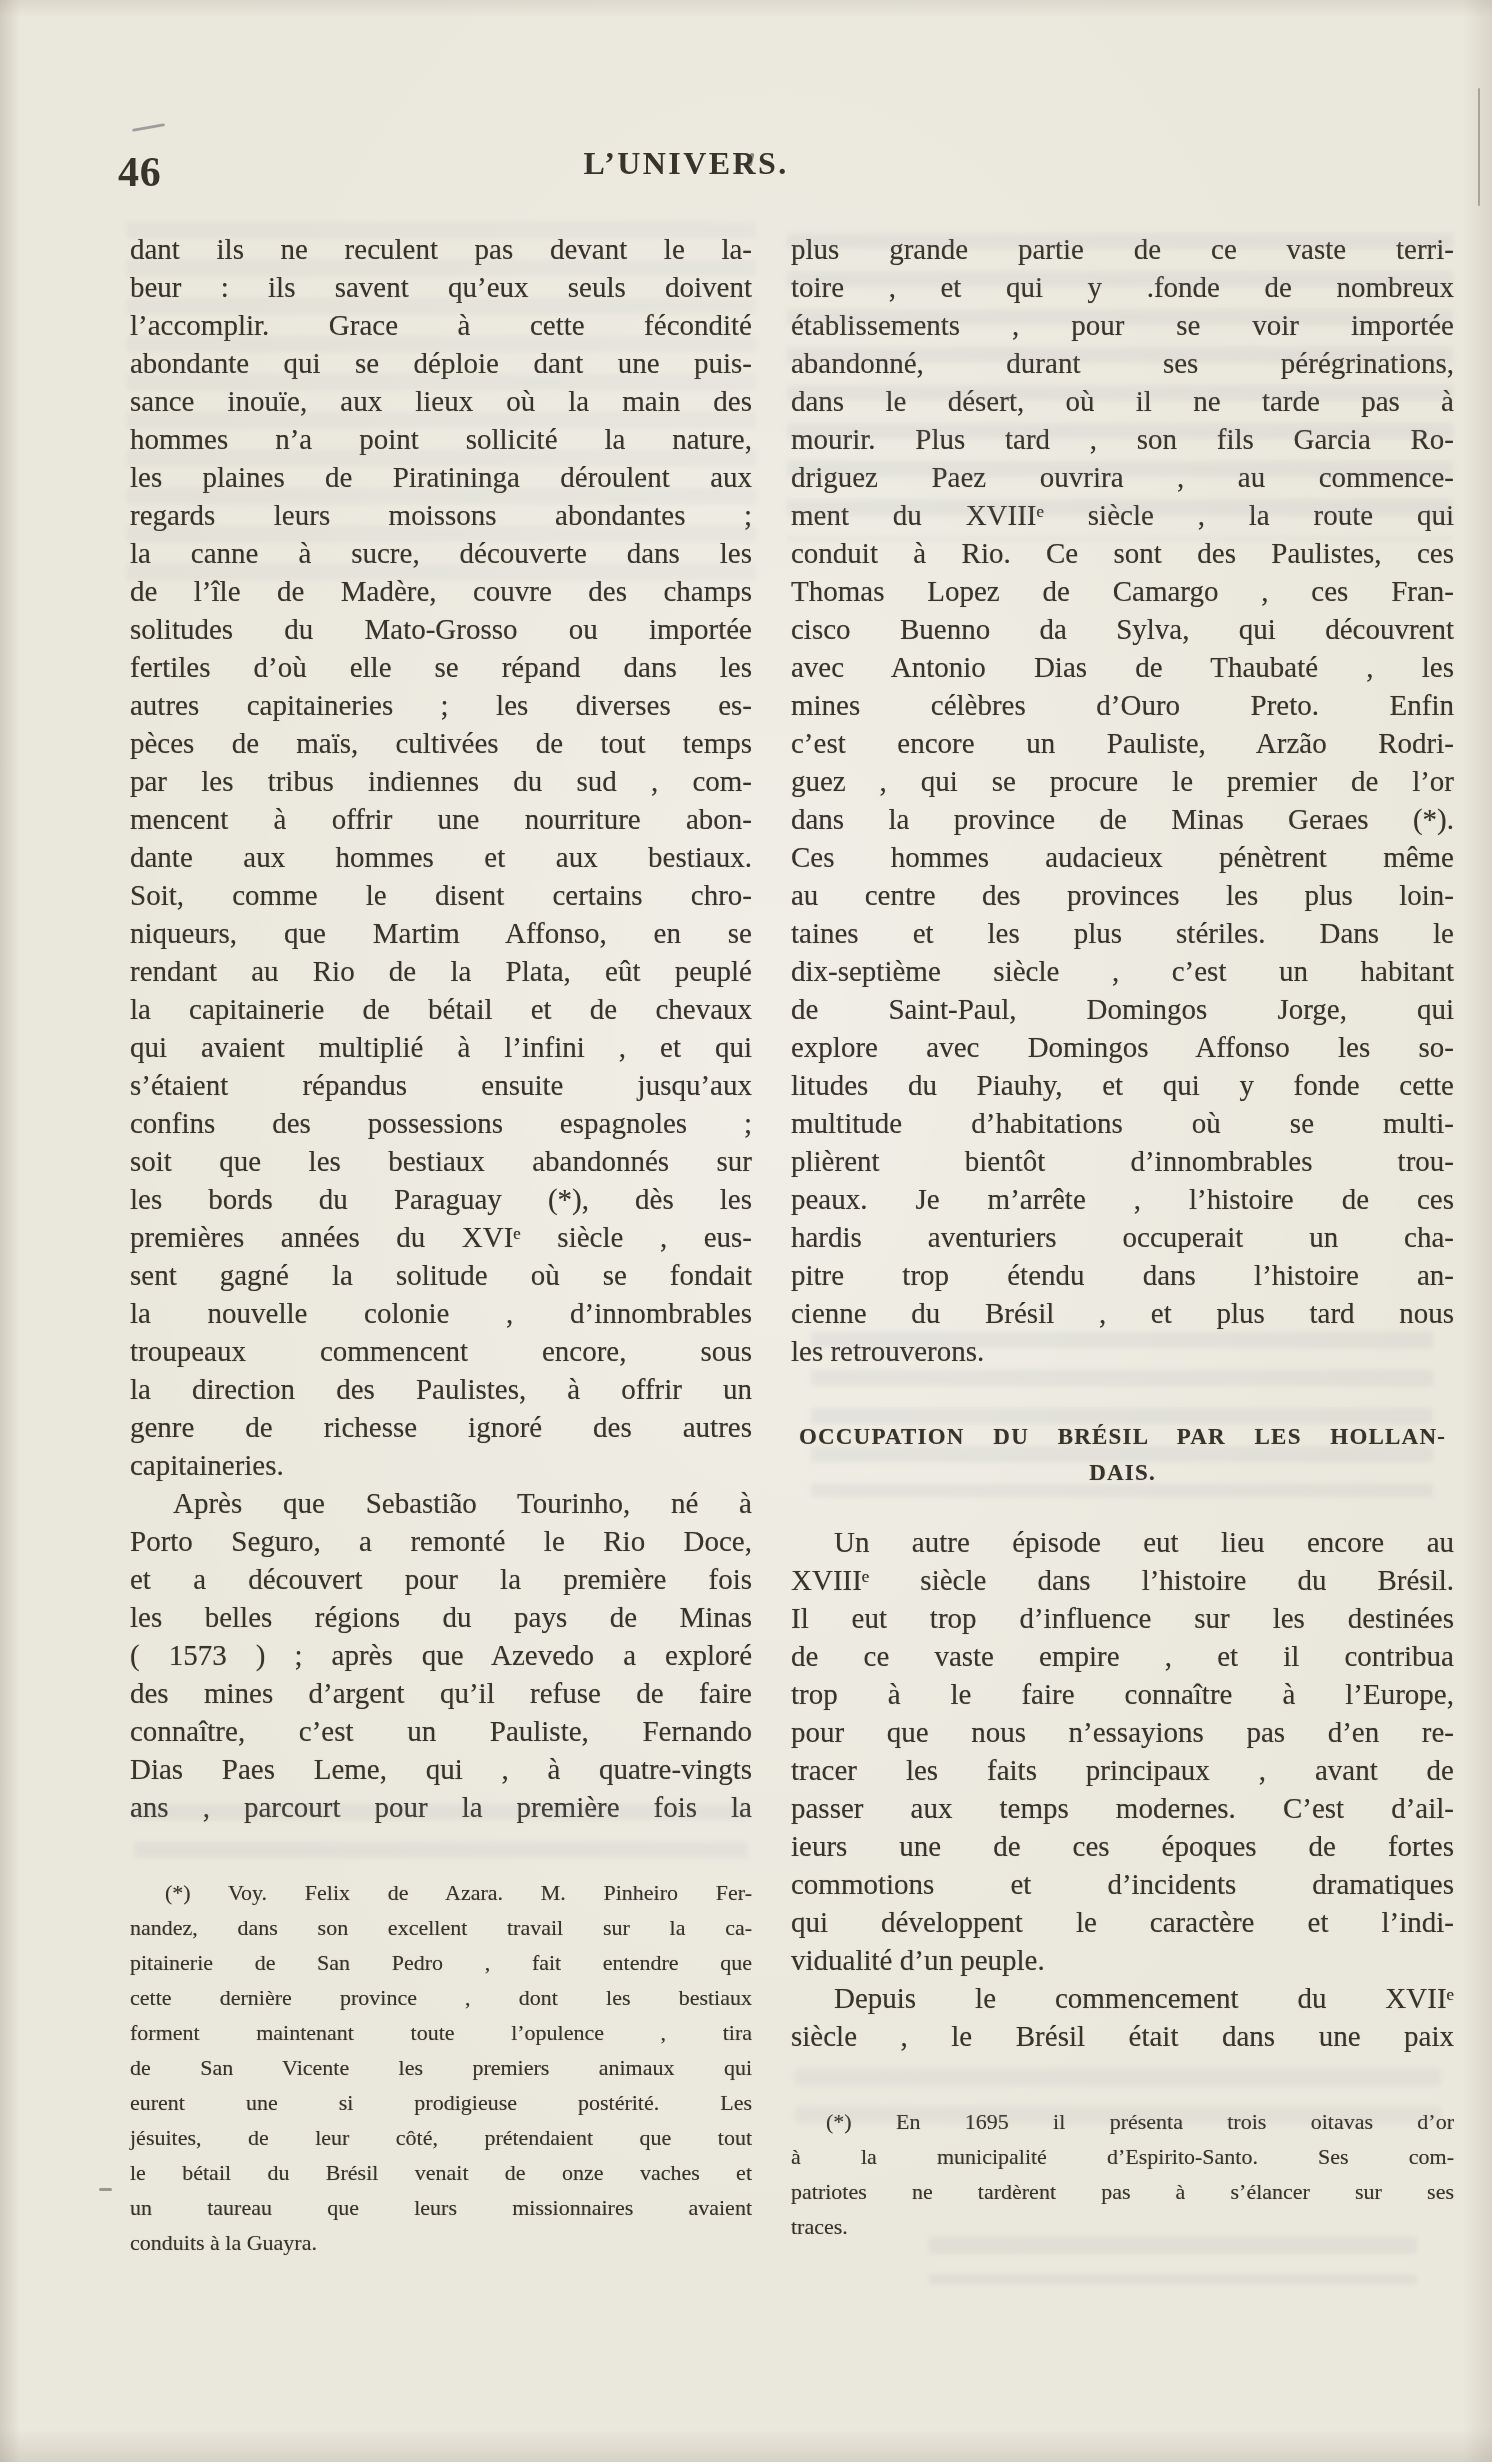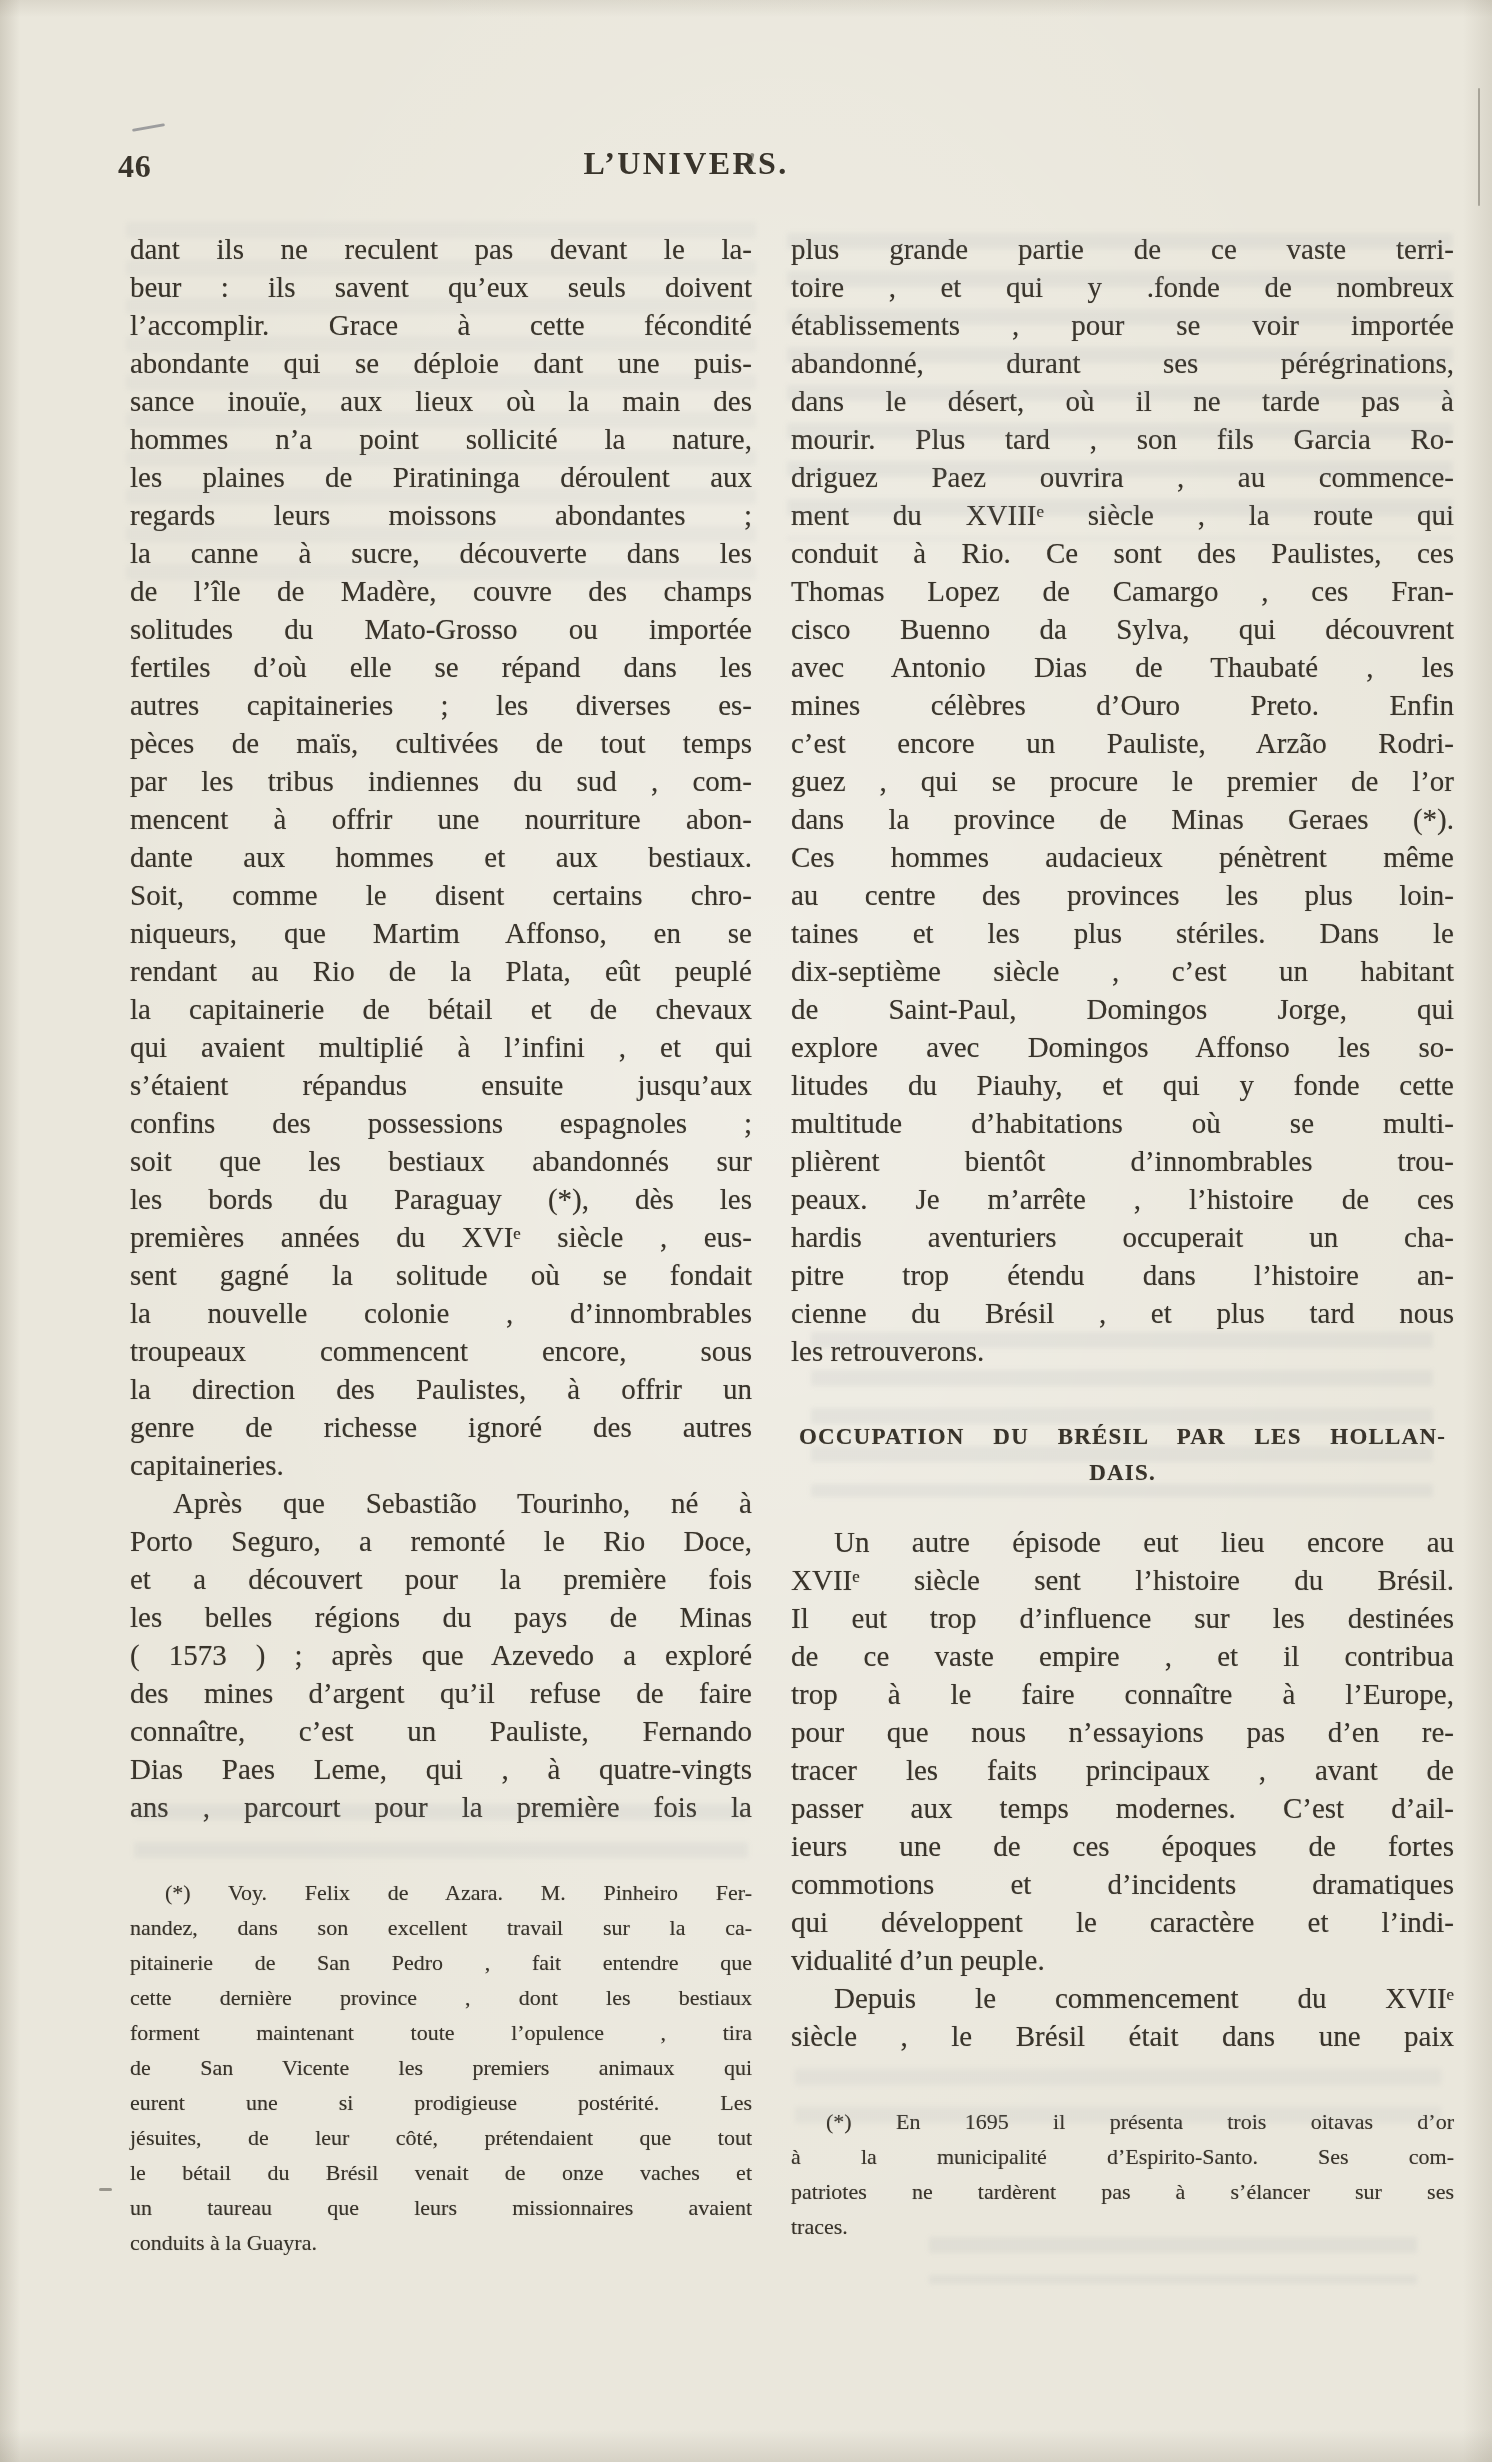--- a/index.html
+++ b/index.html
@@ -6,21 +6,21 @@
   .page {
     position:relative; width:1493px; height:2462px; overflow:hidden;
     background:
       radial-gradient(ellipse at 52% 42%, rgba(255,255,255,0.30), rgba(255,255,255,0) 62%),
       linear-gradient(90deg, rgba(110,100,80,0.20) 0px, rgba(110,100,80,0) 20.5px, rgba(110,100,80,0) 1463px, rgba(110,100,80,0.14) 1493px),
       linear-gradient(180deg, rgba(110,100,80,0.12) 0px, rgba(110,100,80,0) 17.3px, rgba(110,100,80,0) 2429px, rgba(110,100,80,0.16) 2462px),
       #eae7dc;
     color:#39342b;
     font-family:"Liberation Serif","DejaVu Serif",serif;
   }
-  .pageno { position:absolute; left:118px; top:148px; font-size:32px; font-weight:700; letter-spacing:0.8px; }
+  .pageno { position:absolute; left:118px; top:148px; font-size:42px; font-weight:700; letter-spacing:0.8px; }
   .running { position:absolute; left:686px; top:145px; transform:translateX(-50%);
              font-size:32px; font-weight:700; letter-spacing:2.4px; white-space:nowrap; }
   .col { position:absolute; top:230px; }
   .col-left  { left:130px;  width:622px; }
   .col-right { left:791px; width:663px; }
 
   .ln { font-size:29px; line-height:38px; text-align:justify; text-align-last:justify;
         text-shadow:0 0 0.8px rgba(57,52,43,0.45); white-space:normal; }
   .ln.ind { text-indent:43px; }
   .ln.nolast { text-align-last:left; }
@@ -149,21 +149,21 @@
         <div class="ln">pitre trop étendu dans l’histoire an-</div>
         <div class="ln">cienne du Brésil , et plus tard nous</div>
         <div class="ln nolast">les retrouverons.</div>
       </div>
       <div class="block heading">
         <div class="ln">OCCUPATION DU BRÉSIL PAR LES HOLLAN-</div>
         <div class="ln nolast">DAIS.</div>
       </div>
       <div class="block para">
         <div class="ln ind">Un autre épisode eut lieu encore au</div>
-        <div class="ln">XVIIᵉ siècle sent l’histoire du Brésil.</div>
+        <div class="ln">XVIIIᵉ siècle dans l’histoire du Brésil.</div>
         <div class="ln">Il eut trop d’influence sur les destinées</div>
         <div class="ln">de ce vaste empire , et il contribua</div>
         <div class="ln">trop à le faire connaître à l’Europe,</div>
         <div class="ln">pour que nous n’essayions pas d’en re-</div>
         <div class="ln">tracer les faits principaux , avant de</div>
         <div class="ln">passer aux temps modernes. C’est d’ail-</div>
         <div class="ln">ieurs une de ces époques de fortes</div>
         <div class="ln">commotions et d’incidents dramatiques</div>
         <div class="ln">qui développent le caractère et l’indi-</div>
         <div class="ln nolast">vidualité d’un peuple.</div>

